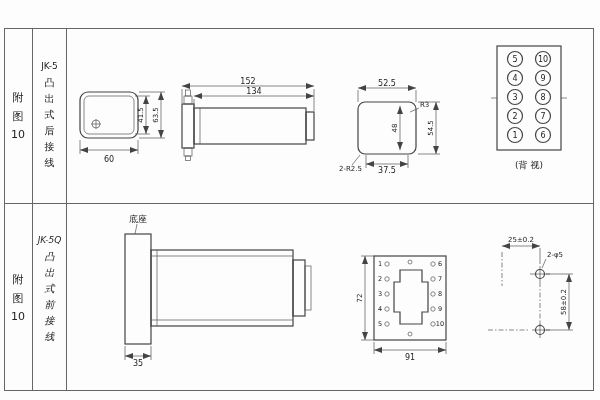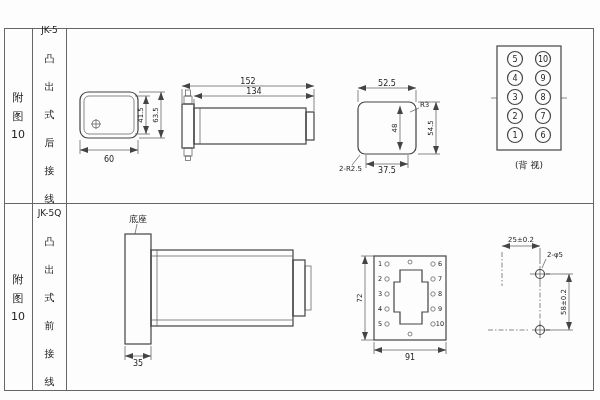--- a/index.html
+++ b/index.html
@@ -3,21 +3,21 @@
 <meta charset="utf-8">
 <style>
   html,body{margin:0;padding:0;background:#fff;}
   .sheet{position:relative;width:600px;height:400px;background:#fdfdfd;
          font-family:"DejaVu Sans",sans-serif;color:#222;overflow:hidden;}
   .frame{position:absolute;left:4px;top:28px;width:590px;height:363px;border:1px solid #666;box-sizing:border-box;}
   .vline{position:absolute;top:28px;height:363px;width:1px;background:#666;}
   .hline{position:absolute;left:4px;top:203px;width:590px;height:1px;background:#666;}
   .cell{position:absolute;display:flex;flex-direction:column;align-items:center;justify-content:center;}
   .figcell{left:4px;width:28px;font-size:11px;gap:4px;}
-  .typecell{left:33px;width:33px;font-size:10px;gap:14px;}
+  .typecell{left:33px;width:33px;font-size:10px;gap:2px;}
   .model{font-size:9px;margin-bottom:3px;letter-spacing:0;}
   .drw{position:absolute;}
   .ln{fill:none;stroke:#444;stroke-width:1.2;}
   .th{fill:none;stroke:#555;stroke-width:0.7;}
   .dsh{fill:none;stroke:#555;stroke-width:0.7;stroke-dasharray:5 2 1.5 2;}
   text.t{font-family:"DejaVu Sans",sans-serif;font-size:8px;fill:#222;}
   text.s{font-family:"DejaVu Sans",sans-serif;font-size:7px;fill:#222;}
   text.n{font-family:"DejaVu Sans",sans-serif;font-size:8px;fill:#222;}
   text.tiny{font-family:"DejaVu Sans",sans-serif;font-size:6.5px;fill:#222;}
 </style>
@@ -44,21 +44,21 @@
     <span>后</span>
     <span>接</span>
     <span>线</span>
   </div>
 
   <div class="cell figcell" style="top:203px;height:188px;">
     <span>附</span>
     <span>图</span>
     <span>10</span>
   </div>
-  <div class="cell typecell" style="top:204px;height:188px;">
+  <div class="cell typecell" style="top:195px;height:188px;font-style:italic;">
     <span class="model">JK-5Q</span>
     <span>凸</span>
     <span>出</span>
     <span>式</span>
     <span>前</span>
     <span>接</span>
     <span>线</span>
   </div>
 
   <svg class="drw" style="left:74px;top:80px;" width="105" height="92" viewBox="0 0 105 92">

